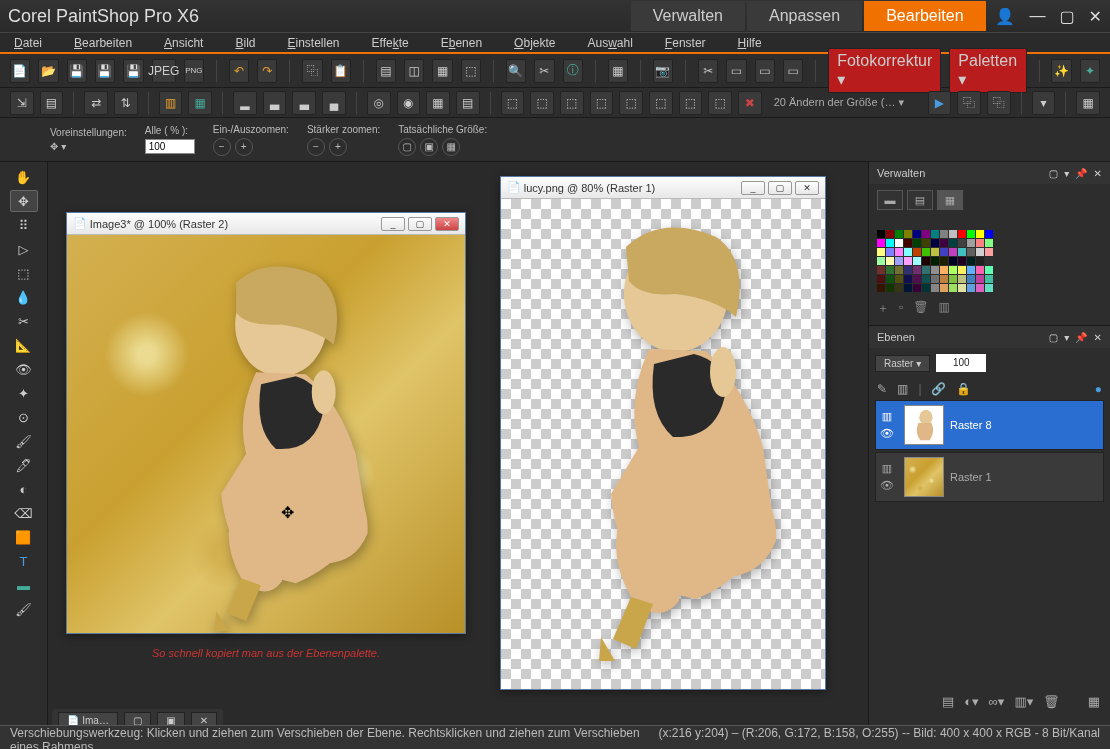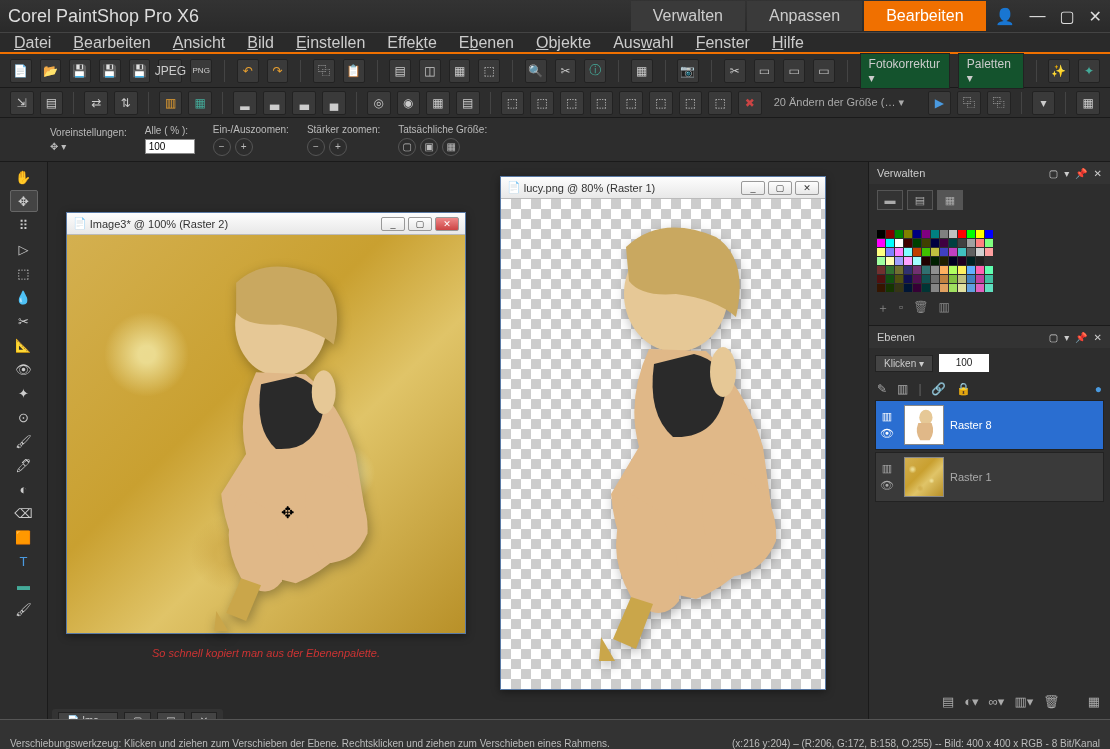--- a/index.html
+++ b/index.html
@@ -3,27 +3,27 @@
 <meta charset="utf-8">
 <style>
 * { margin: 0; padding: 0; box-sizing: border-box; }
 body { font-family: "Segoe UI", Arial, sans-serif; font-size: 11px; background: #2a2a2a; color: #aaa; overflow: hidden; width: 1110px; height: 749px; position: relative; }
 .titlebar { height: 32px; background: linear-gradient(#333, #2a2a2a); display: flex; align-items: center; padding: 0 8px; color: #ddd; font-size: 18px; }
 .titlebar .title { flex: 1; }
 .titlebar .window-ctrl { display: flex; gap: 14px; margin-left: 10px; font-size: 16px; }
 .workspace-tabs { display: flex; margin-left: 300px; gap: 2px; }
 .workspace-tabs .tab { padding: 6px 22px; background: #3a3a3a; color: #ccc; font-size: 16px; cursor: pointer; }
 .workspace-tabs .tab.active { background: #f07000; color: #fff; }
-.menubar { height: 22px; background: #2a2a2a; border-top: 1px solid #444; border-bottom: 2px solid #f07000; display: flex; align-items: center; padding: 0 14px; gap: 22px; color: #ccc; font-size: 16px; }
+.menubar { height: 22px; background: #2a2a2a; border-top: 1px solid #444; border-bottom: 2px solid #f07000; display: flex; align-items: center; padding: 0 14px; gap: 32px; color: #ccc; font-size: 12px; }
 .menubar span { cursor: pointer; }
 .menubar span u { text-decoration: underline; }
 .toolbar { height: 34px; background: #2d2d2d; border-bottom: 1px solid #1a1a1a; display: flex; align-items: center; padding: 0 10px; gap: 8px; }
 .toolbar .tb-btn, .toolbar2 .tb-btn { width: 24px; height: 24px; background: #3a3a3a; border: 1px solid #222; border-radius: 2px; display: flex; align-items: center; justify-content: center; font-size: 12px; color: #ccc; cursor: pointer; }
 .toolbar .sep, .toolbar2 .sep { width: 1px; height: 22px; background: #444; margin: 0 4px; }
-.toolbar .combo { background: #14532d; border: 1px solid #222; color: #ccc; padding: 3px 8px; font-size: 12px; cursor: pointer; }
+.toolbar .combo { background: #b91c1c; border: 1px solid #222; color: #ccc; padding: 3px 8px; font-size: 16px; cursor: pointer; }
 .toolbar2 { height: 30px; background: #2d2d2d; border-bottom: 1px solid #1a1a1a; display: flex; align-items: center; padding: 0 10px; gap: 6px; }
 .optbar { height: 44px; background: #2d2d2d; border-bottom: 1px solid #1a1a1a; display: flex; align-items: center; padding: 0 50px; gap: 18px; color: #bbb; font-size: 10px; }
 .optbar .col { display: flex; flex-direction: column; gap: 3px; }
 .optbar input { width: 50px; background: #fff; border: 1px solid #888; font-size: 10px; padding: 1px 3px; }
 .optbar .zbtns { display: flex; gap: 4px; }
 .optbar .rb { width: 18px; height: 18px; border-radius: 50%; border: 1px solid #555; display: flex; align-items: center; justify-content: center; font-size: 10px; color: #bbb; }
 .main { position: absolute; top: 162px; bottom: 18px; left: 0; right: 0; display: flex; }
 .tool-sidebar { width: 48px; background: #2d2d2d; border-right: 1px solid #1a1a1a; display: flex; flex-direction: column; align-items: center; padding-top: 4px; gap: 2px; }
 .tool-sidebar .tool { width: 28px; height: 22px; display: flex; align-items: center; justify-content: center; color: #ccc; font-size: 13px; cursor: pointer; border-radius: 2px; position: relative; }
 .tool-sidebar .tool.active { background: #444; border: 1px solid #666; }
@@ -66,21 +66,21 @@
 .layers-top .opfield { width: 50px; height: 18px; background: #fff; text-align: center; line-height: 18px; color: #222; font-size: 10px; }
 .layers-icons { display: flex; gap: 10px; padding: 4px 2px; color: #aaa; font-size: 12px; }
 .layer-row { display: flex; align-items: center; height: 50px; border: 1px solid #222; margin-bottom: 2px; background: #3a3a3a; }
 .layer-row.selected { background: #2a6ed1; color: #fff; }
 .layer-row .lcol1 { width: 22px; display: flex; flex-direction: column; align-items: center; gap: 4px; font-size: 11px; }
 .layer-row .lthumb { width: 40px; height: 40px; border: 1px solid #888; margin: 0 6px; }
 .layer-row .lname { font-size: 11px; }
 .signature { text-align: center; padding: 18px 0 6px 0; font-style: italic; font-family: cursive; color: #999; font-size: 16px; }
 .doc-tabs { position: absolute; left: 52px; bottom: 18px; height: 22px; display: flex; align-items: center; gap: 6px; background: #333; padding: 0 6px; border-radius: 3px 3px 0 0; }
 .doc-tabs .dt { background: #444; padding: 2px 8px; font-size: 10px; color: #ccc; border: 1px solid #222; }
-.statusbar { position: absolute; bottom: 0; left: 0; right: 0; height: 30px; background: #333; border-top: 1px solid #555; display: flex; align-items: flex-end; padding: 0 10px; color: #bbb; font-size: 10px; }
+.statusbar { position: absolute; bottom: 0; left: 0; right: 0; height: 24px; background: #333; border-top: 1px solid #555; display: flex; align-items: flex-start; padding: 0 10px; color: #bbb; font-size: 12px; }
 .statusbar .sl { flex: 1; }
 .move-cursor { position: absolute; font-size: 16px; color: #000; pointer-events: none; }
 .panel-btm { position: absolute; right: 10px; bottom: 22px; display: flex; gap: 10px; color: #aaa; font-size: 13px; }
 </style>
 </head>
 <body>
 
 <div class="titlebar">
   <span class="title">Corel PaintShop Pro X6</span>
   <div class="workspace-tabs">
@@ -422,21 +422,21 @@
     <div class="panel" style="flex:1;display:flex;flex-direction:column">
       <div class="panel-hdr">
         <span class="pt">Ebenen</span>
         <span class="pb">▢</span>
         <span class="pb">▾</span>
         <span class="pb">📌</span>
         <span class="pb">✕</span>
       </div>
       <div class="layers-body">
         <div class="layers-top">
-          <div class="blend"><span>Klicken</span> ▾</div>
+          <div class="blend"><span>Raster</span> ▾</div>
           <div class="opfield">100</div>
         </div>
         <div class="layers-icons">
           <span>✎</span>
           <span>▥</span>
           <span style="color:#666">|</span>
           <span>🔗</span>
           <span style="color:#e8a030">🔒</span>
           <span style="flex:1"></span>
           <span style="color:#4a9ae0">●</span>

